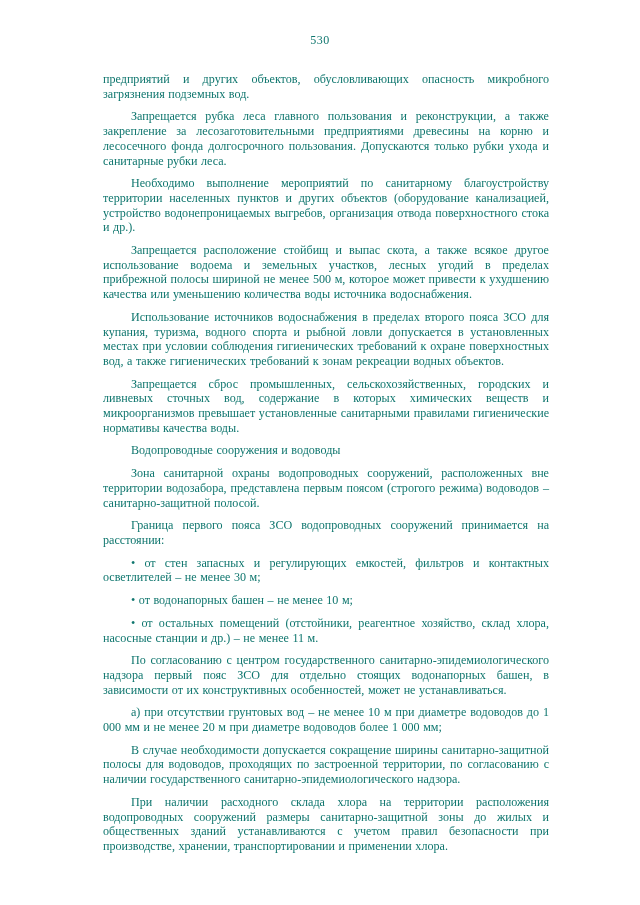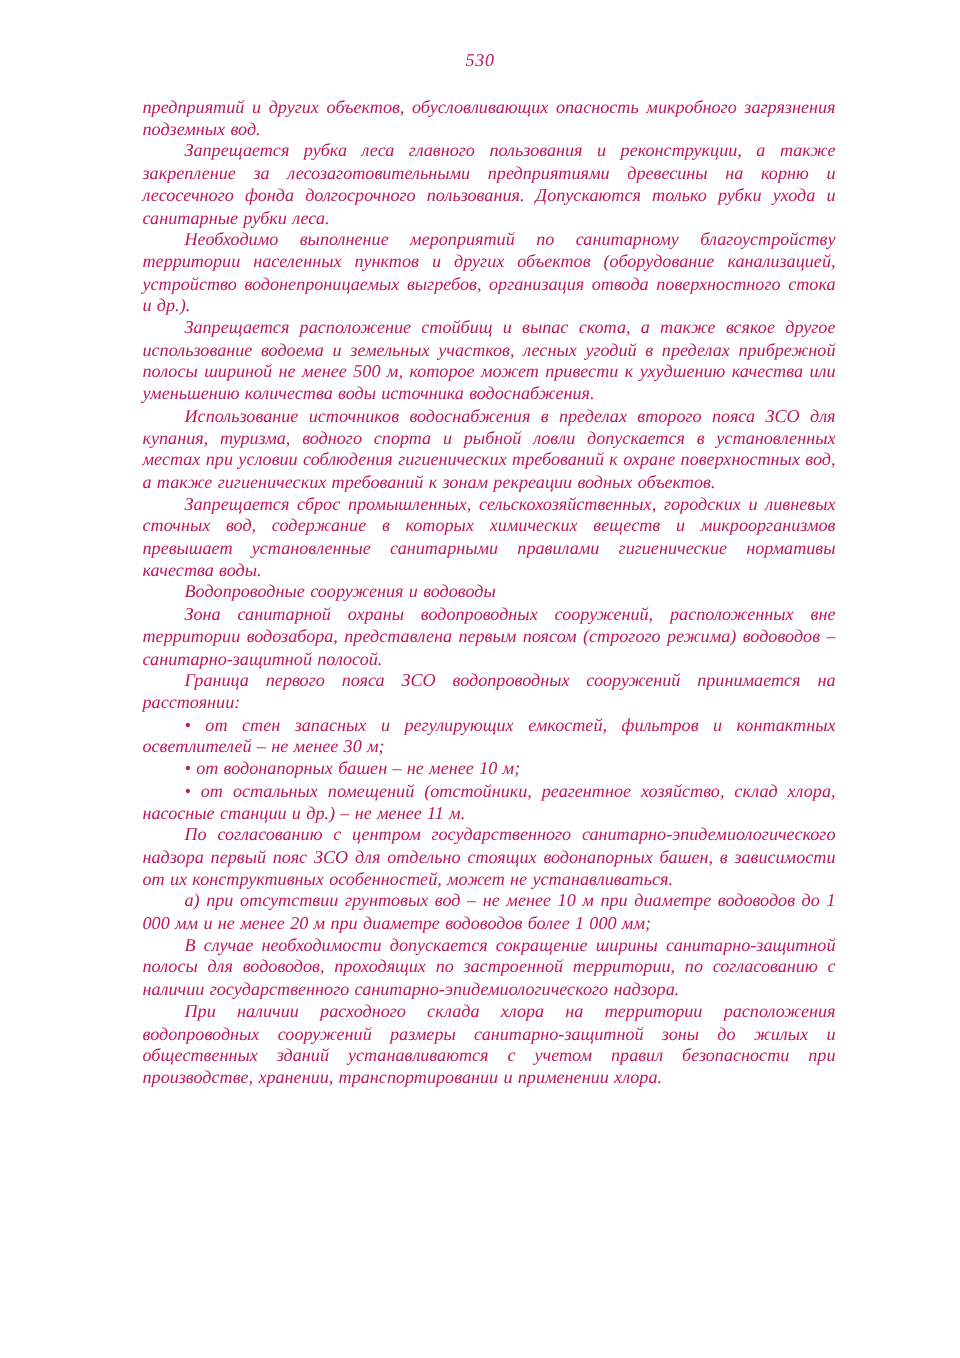--- a/index.html
+++ b/index.html
@@ -7,43 +7,42 @@
     padding: 0;
     background: #ffffff;
   }
   .page {
     position: relative;
     width: 640px;
     height: 905px;
     background: #ffffff;
     overflow: hidden;
     font-family: "Liberation Serif", serif;
-    color: #be185d;
-    font-style: italic;
+    color: #0f766e;
   }
   .page-number {
     position: absolute;
     top: 33px;
     left: 0;
     width: 100%;
     text-align: center;
     font-size: 12px;
     letter-spacing: 0.5px;
   }
   .content {
     position: absolute;
     top: 64px;
     left: 95px;
     width: 462px;
     font-size: 12.1px;
     line-height: 14.7px;
     text-align: justify;
   }
   .content p {
-    margin: 0;
+    margin: 8px;
     padding: 0;
     text-indent: 28px;
     word-spacing: 0.5px;
   }
   .content p.cont {
     text-indent: 0;
   }
 </style>
 </head>
 <body>

